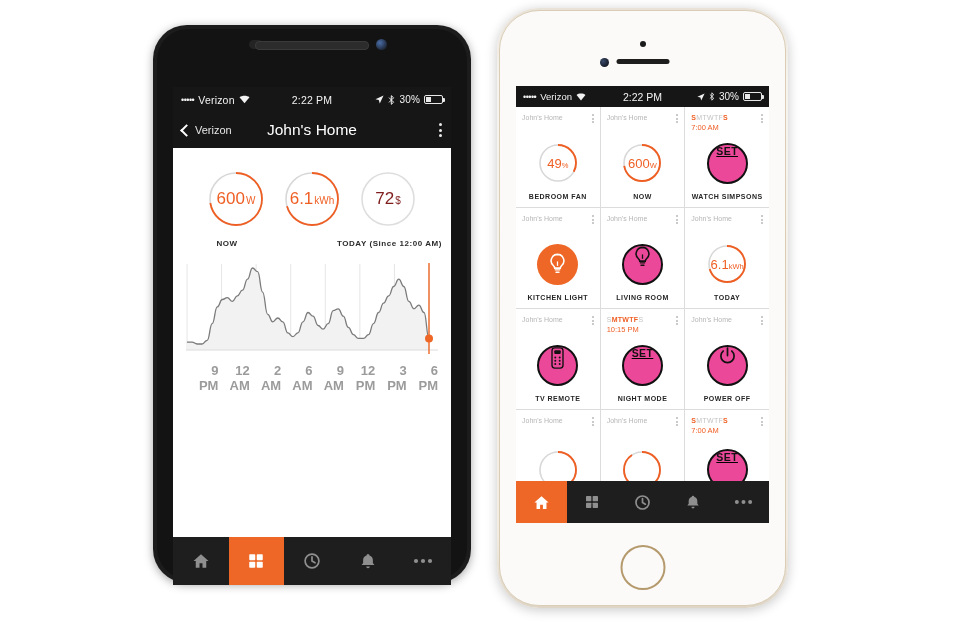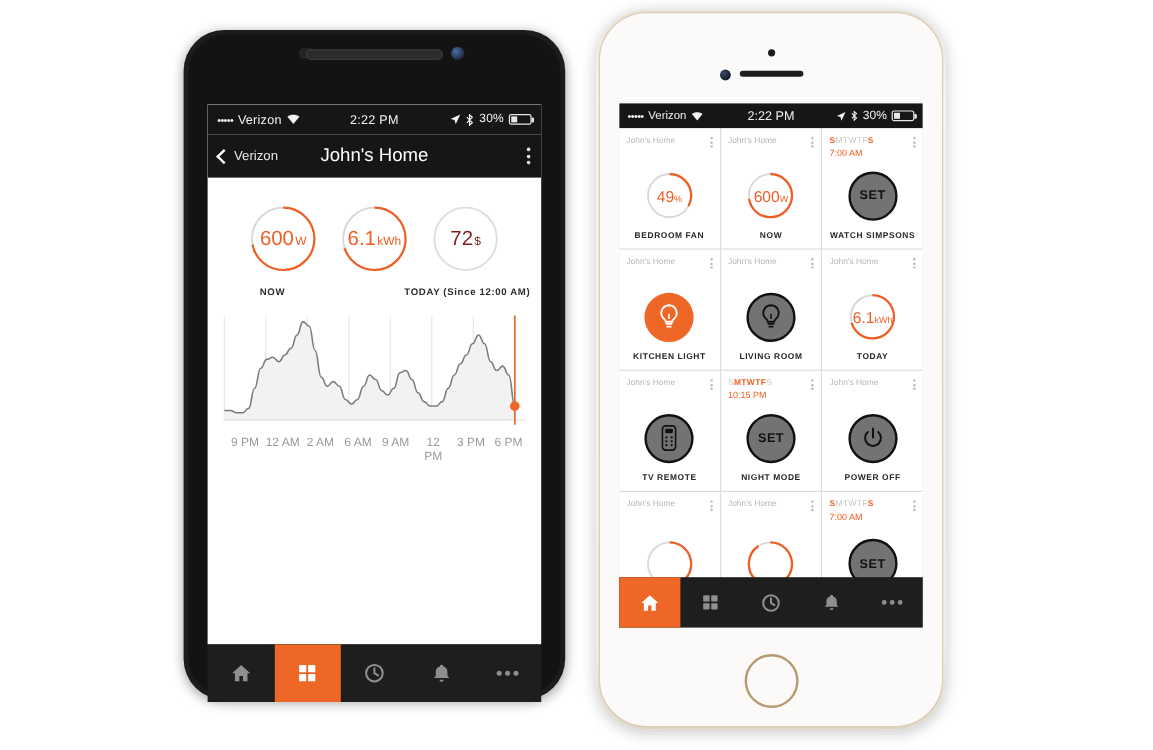--- a/index.html
+++ b/index.html
@@ -96,21 +96,21 @@
 
   .gauge-labels{
     display:flex;justify-content:center;margin-top:11px;font-size:8px;letter-spacing:.55px;color:#2b2b2b;font-weight:bold;
   }
   .lbl-now{width:90px;text-align:center;}
   .lbl-today{width:170px;text-align:right;}
 
   
   .chartbox{margin:14px 13px 0;position:relative;}
   .xaxis{display:flex;margin-top:1px;padding-left:1px;}
-  .xaxis span{font-size:10px;color:#9b9b9b;flex:1;text-align:center;padding-left:3px;}
+  .xaxis span{font-size:13px;color:#9b9b9b;flex:1;text-align:right;padding-left:3px;font-weight:bold;}
 
   
   .ranges{display:flex;gap:0;margin:22px 0 0;padding-left:22px;}
   .ranges div{font-size:10px;color:#9a9a9a;cursor:pointer;margin-right:23px;}
   .ranges div.active{color:#ef5f24;font-weight:bold;}
 
   
   .and-tabbar{
     position:absolute;left:20px;right:20px;top:512px;height:48px;background:#1e1e1e;
     display:flex;align-items:stretch;
@@ -170,21 +170,21 @@
   .tile-kebab span{width:2px;height:2px;border-radius:50%;background:#b9b9b9;display:block;}
   .tile-body{flex:1;display:flex;align-items:center;justify-content:center;width:100%;}
   .tile-name{
     font-size:7px;font-weight:bold;letter-spacing:.5px;color:#262626;padding-bottom:7px;text-align:center;
   }
   .bulb-on{
     width:41px;height:41px;border-radius:50%;background:#ee6726;display:flex;align-items:center;justify-content:center;
   }
   .circ-outline{
     width:41px;height:41px;border-radius:50%;border:2.2px solid #111;box-sizing:border-box;
-    display:flex;align-items:center;justify-content:center;background:#737373;
+    display:flex;align-items:flex-start;justify-content:center;background:#ec4899;text-decoration:underline;
   }
   .set-txt{font-size:10.5px;font-weight:bold;letter-spacing:.4px;color:#111;}
   .ios-tabbar{
     position:absolute;left:19px;right:19px;top:473px;height:42px;background:#1e1e1e;display:flex;
   }
   .ios-tabbar .tab{flex:1;display:flex;align-items:center;justify-content:center;cursor:pointer;}
   .ios-tabbar .tab.active{background:#ee6726;}
 </style>
 </head>
 <body>

